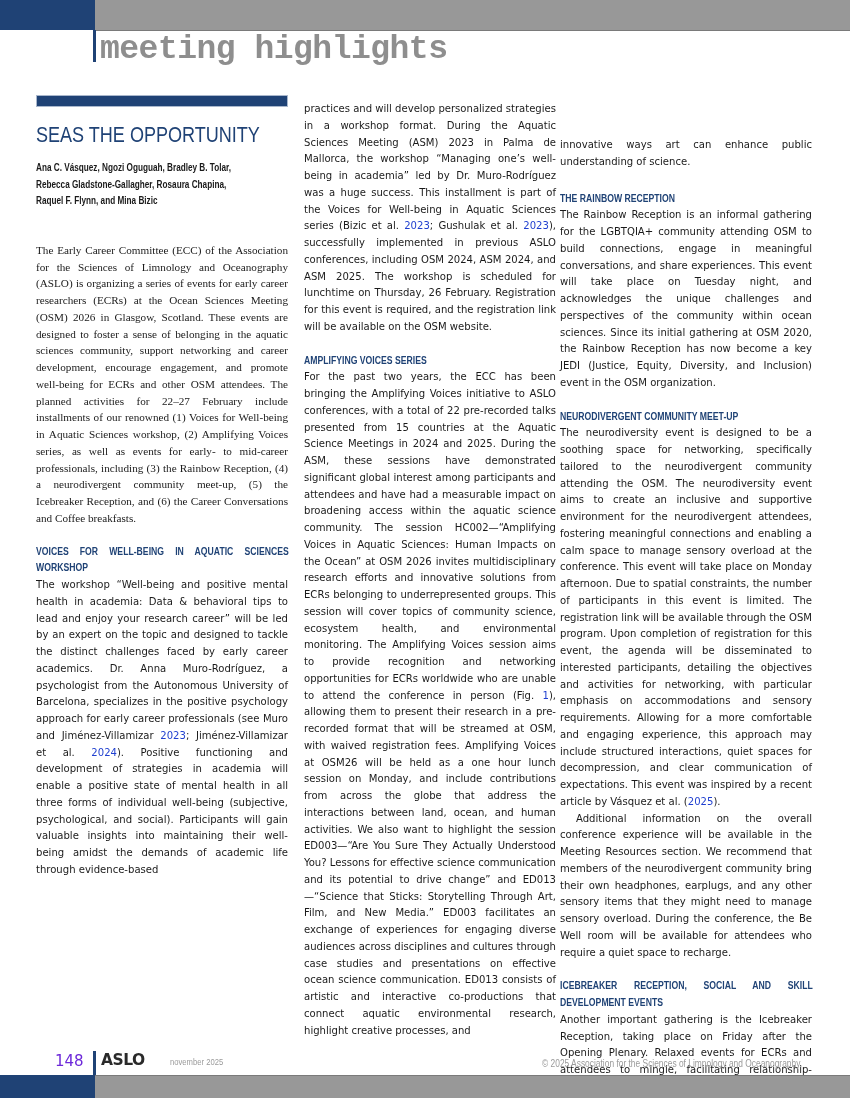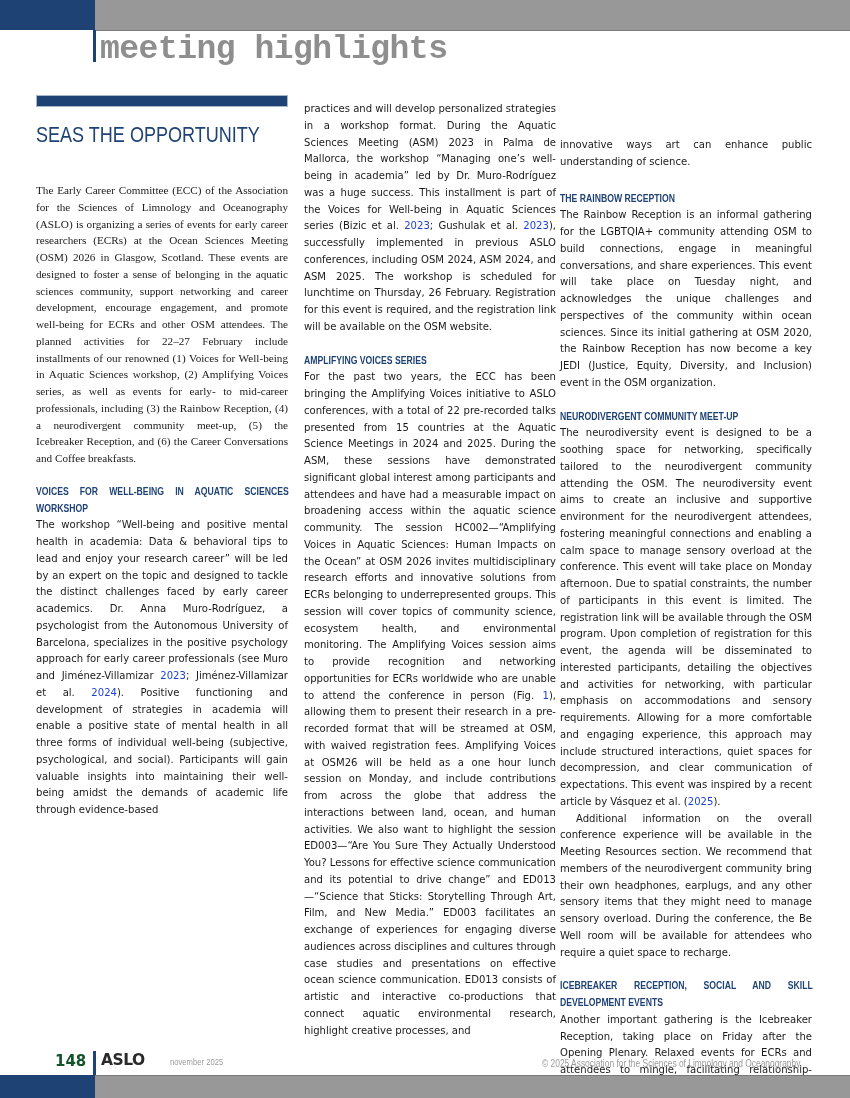--- a/index.html
+++ b/index.html
@@ -26,36 +26,41 @@
   .headline { font-family: "Liberation Sans", sans-serif; font-size: 24.5px; line-height: 33.5px; color: #1a1a1a; transform: scaleX(0.78); transform-origin: left; white-space: nowrap; margin-top: 3px; }
   .authors { font-family: "Liberation Sans", sans-serif; font-weight: bold; font-size: 10.5px; line-height: 16.6px; transform: scaleX(0.78); transform-origin: left; white-space: nowrap; margin-top: 10px; }
   .intro { margin-top: 33px !important; font-family: Liberation Serif, serif; }
   .h { font-family: "Liberation Sans", sans-serif; font-weight: bold; color: #1f4275; font-size: 10.2px; line-height: 16.75px; margin-top: 17px !important; text-transform: uppercase; transform: scaleX(0.85); transform-origin: left; white-space: nowrap; }
   .h.wrap { white-space: normal; width: 118%; }
   .indent { text-indent: 16px; }
   .ref { color: #1f3fcf; }
   .footer-blue { position: absolute; left: 0; top: 1075px; width: 95px; height: 23px; background: #1f4275; }
   .footer-gray { position: absolute; left: 95px; top: 1075px; width: 755px; height: 23px; background: #989898; border-top: 1px solid #7a7a7a; }
   .footer-rule { position: absolute; left: 93px; top: 1051px; width: 3px; height: 24px; background: #1f4275; }
-  .page-num { position: absolute; left: 55px; top: 1052px; font-family: "DejaVu Sans", sans-serif; font-weight: bold; font-size: 15px; color: #14532d; }
+  .page-num { position: absolute; left: 55px; top: 1052px; font-family: "DejaVu Sans", sans-serif; font-weight: normal; font-size: 15px; color: #6d28d9; }
   .logo { position: absolute; left: 101px; top: 1051px; font-family: "DejaVu Sans", sans-serif; font-weight: bold; font-size: 15.5px; color: #2a2a2a; letter-spacing: -0.5px; }
   .issue { position: absolute; left: 170px; top: 1057px; font-size: 9px; color: #9a9a9a; font-family: "Liberation Sans", sans-serif; transform: scaleX(0.85); transform-origin: left; }
   .copyright { position: absolute; right: 48px; top: 1057px; font-size: 10.5px; color: #9a9a9a; font-family: "Liberation Sans", sans-serif; transform: scaleX(0.8); transform-origin: right; white-space: nowrap; }
 </style>
 </head>
 <body>
 
 <div class="top-blue"></div>
 <div class="top-gray"></div>
 <div class="header-rule"></div>
 <h1 class="section-title">meeting highlights</h1>
 
 <div class="col c1">
   <div class="blue-bar"></div>
   <div class="kicker">SEAS THE OPPORTUNITY</div>
+  <div>
+    <div class="authors">Ana C. Vásquez, Ngozi Oguguah, Bradley B. Tolar,</div>
+    <div class="authors" style="margin-top:0">Rebecca Gladstone-Gallagher, Rosaura Chapina,</div>
+    <div class="authors" style="margin-top:0">Raquel F. Flynn, and Mina Bizic</div>
+  </div>
   <p class="intro">The Early Career Committee (ECC) of the Association for the Sciences of Limnology and Oceanography (ASLO) is organizing a series of events for early career researchers (ECRs) at the Ocean Sciences Meeting (OSM) 2026 in Glasgow, Scotland. These events are designed to foster a sense of belonging in the aquatic sciences community, support networking and career development, encourage engagement, and promote well-being for ECRs and other OSM attendees. The planned activities for 22–27 February include installments of our renowned (1) Voices for Well-being in Aquatic Sciences workshop, (2) Amplifying Voices series, as well as events for early- to mid-career professionals, including (3) the Rainbow Reception, (4) a neurodivergent community meet-up, (5) the Icebreaker Reception, and (6) the Career Conversations and Coffee breakfasts.</p>
   <p class="h wrap">VOICES FOR WELL-BEING IN AQUATIC SCIENCES WORKSHOP</p>
   <p><span>The workshop “Well-being and positive mental health in academia: Data &amp; behavioral tips to lead and enjoy your research career” will be led by an expert on the topic and designed to tackle the distinct challenges faced by early career academics. Dr. Anna Muro-Rodríguez, a psychologist from the Autonomous University of Barcelona, specializes in the positive psychology approach for early career professionals (see Muro and Jiménez-Villamizar </span><span class="ref">2023</span><span>; Jiménez-Villamizar et al. </span><span class="ref">2024</span><span>). Positive functioning and development of strategies in academia will enable a positive state of mental health in all three forms of individual well-being (subjective, psychological, and social). Participants will gain valuable insights into maintaining their well-being amidst the demands of academic life through evidence-based</span></p>
 </div>
 
 <div class="col c2">
   <p><span>practices and will develop personalized strategies in a workshop format. During the Aquatic Sciences Meeting (ASM) 2023 in Palma de Mallorca, the workshop “Managing one’s well-being in academia” led by Dr. Muro-Rodríguez was a huge success. This installment is part of the Voices for Well-being in Aquatic Sciences series (Bizic et al. </span><span class="ref">2023</span><span>; Gushulak et al. </span><span class="ref">2023</span><span>), successfully implemented in previous ASLO conferences, including OSM 2024, ASM 2024, and ASM 2025. The workshop is scheduled for lunchtime on Thursday, 26 February. Registration for this event is required, and the registration link will be available on the OSM website.</span></p>
   <p class="h">AMPLIFYING VOICES SERIES</p>
   <p><span>For the past two years, the ECC has been bringing the Amplifying Voices initiative to ASLO conferences, with a total of 22 pre-recorded talks presented from 15 countries at the Aquatic Science Meetings in 2024 and 2025. During the ASM, these sessions have demonstrated significant global interest among participants and attendees and have had a measurable impact on broadening access within the aquatic science community. The session HC002—“Amplifying Voices in Aquatic Sciences: Human Impacts on the Ocean” at OSM 2026 invites multidisciplinary research efforts and innovative solutions from ECRs belonging to underrepresented groups. This session will cover topics of community science, ecosystem health, and environmental monitoring. The Amplifying Voices session aims to provide recognition and networking opportunities for ECRs worldwide who are unable to attend the conference in person (Fig. </span><span class="ref">1</span><span>), allowing them to present their research in a pre-recorded format that will be streamed at OSM, with waived registration fees. Amplifying Voices at OSM26 will be held as a one hour lunch session on Monday, and include contributions from across the globe that address the interactions between land, ocean, and human activities. We also want to highlight the session ED003—“Are You Sure They Actually Understood You? Lessons for effective science communication and its potential to drive change” and ED013—“Science that Sticks: Storytelling Through Art, Film, and New Media.” ED003 facilitates an exchange of experiences for engaging diverse audiences across disciplines and cultures through case studies and presentations on effective ocean science communication. ED013 consists of artistic and interactive co-productions that connect aquatic environmental research, highlight creative processes, and</span></p>
 </div>

